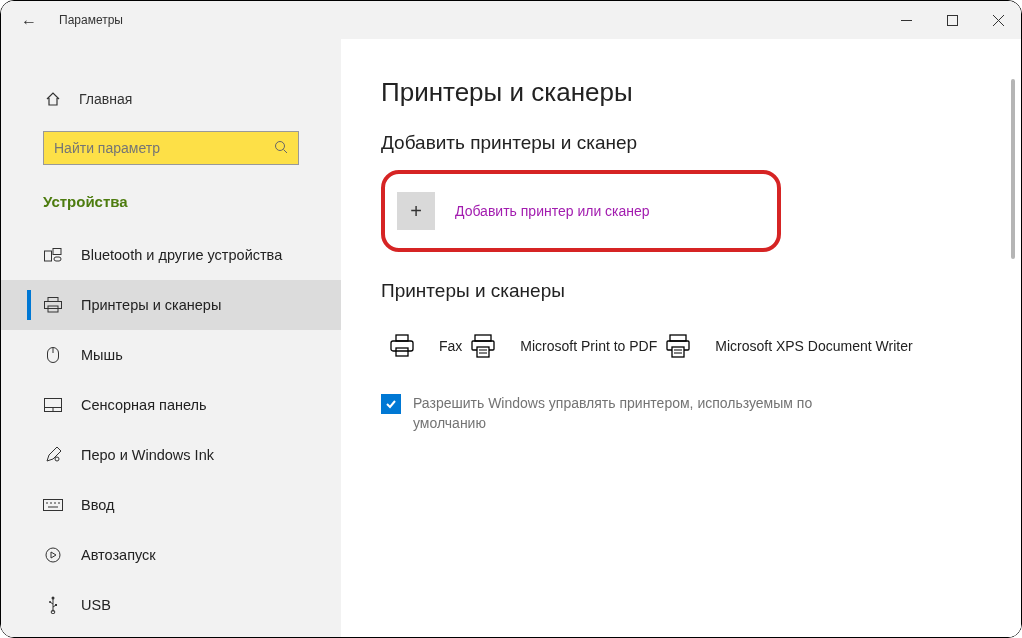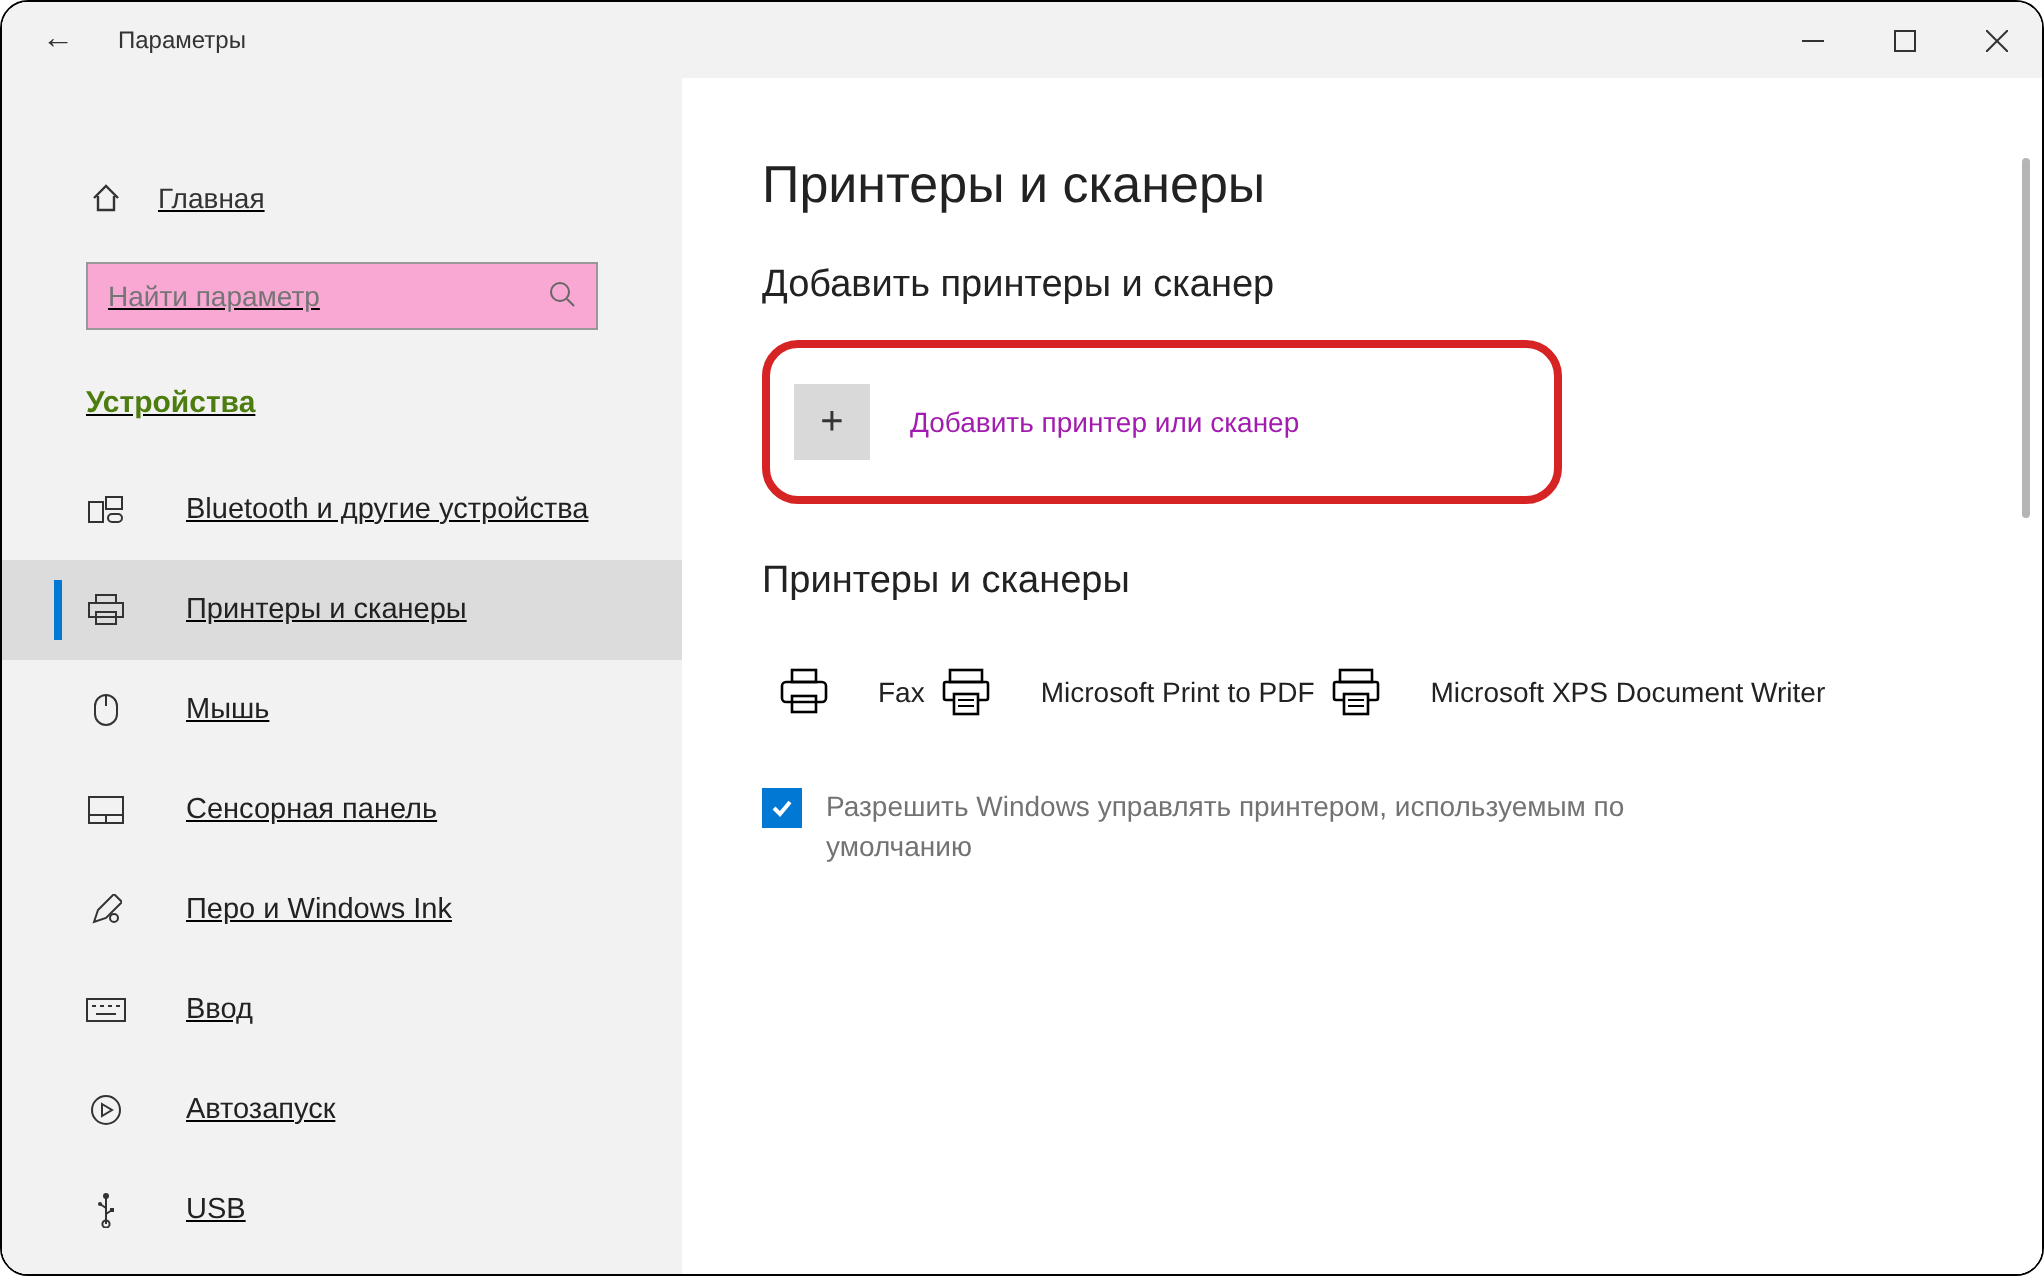--- a/index.html
+++ b/index.html
@@ -63,21 +63,20 @@
       overflow: hidden;
       position: relative;
       background: #ffffff;
     }
     .sidebar {
       width: 340px;
       background: #f2f2f2;
       display: flex;
       flex-direction: column;
       padding-top: 40px;
-      text-decoration: underline;
     }
     .home-row {
       display: flex;
       align-items: center;
       padding: 0 42px;
       height: 40px;
       cursor: default;
     }
     .home-row .icon {
       width: 20px;
@@ -89,21 +88,21 @@
       color: #333;
     }
     .home-row .label {
       font-size: 14px;
       color: #333;
     }
     .search-box {
       margin: 12px 42px 18px 42px;
       height: 34px;
       border: 1px solid #999;
-      background: #f9a8d4;
+      background: #fde047;
       display: flex;
       align-items: center;
       padding: 0 10px;
       position: relative;
     }
     .search-box input {
       border: none;
       outline: none;
       flex: 1;
       font-size: 14px;
@@ -125,21 +124,20 @@
       flex-direction: column;
     }
     .nav-item {
       height: 50px;
       display: flex;
       align-items: center;
       padding-left: 42px;
       cursor: default;
       position: relative;
       color: #333;
-      gap: 12px;
     }
     .nav-item.active {
       background: #dcdcdc;
     }
     .nav-item.active::before {
       content: "";
       position: absolute;
       left: 26px;
       top: 10px;
       bottom: 10px;

